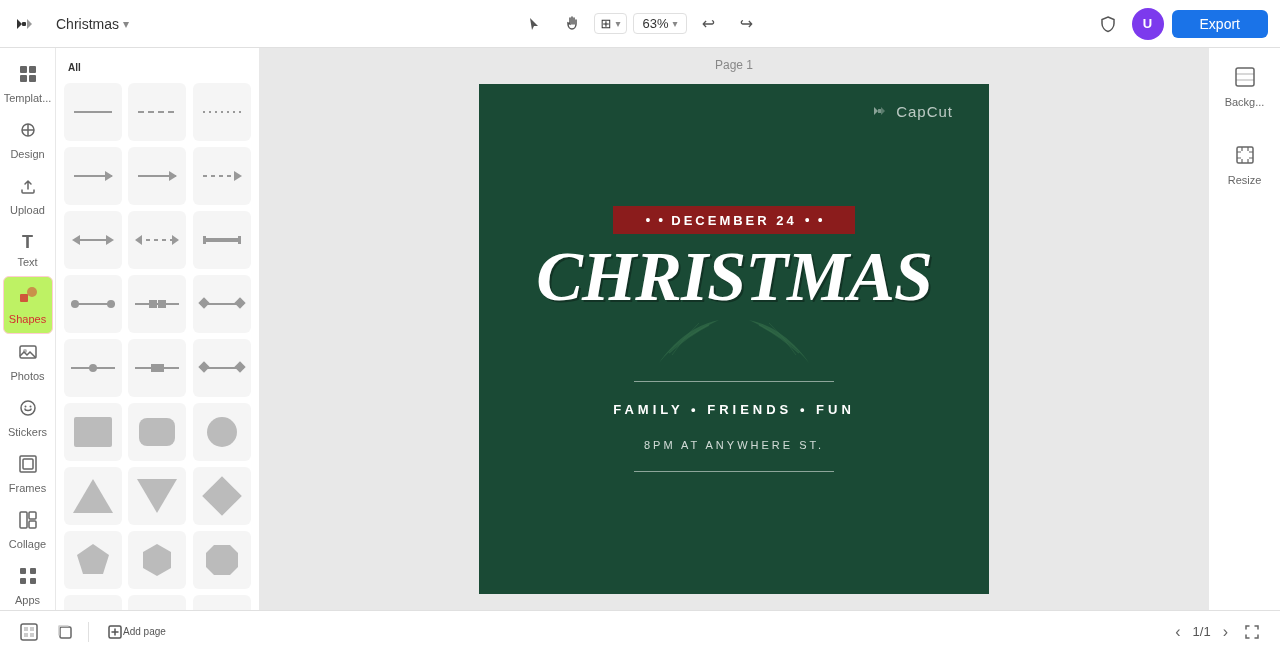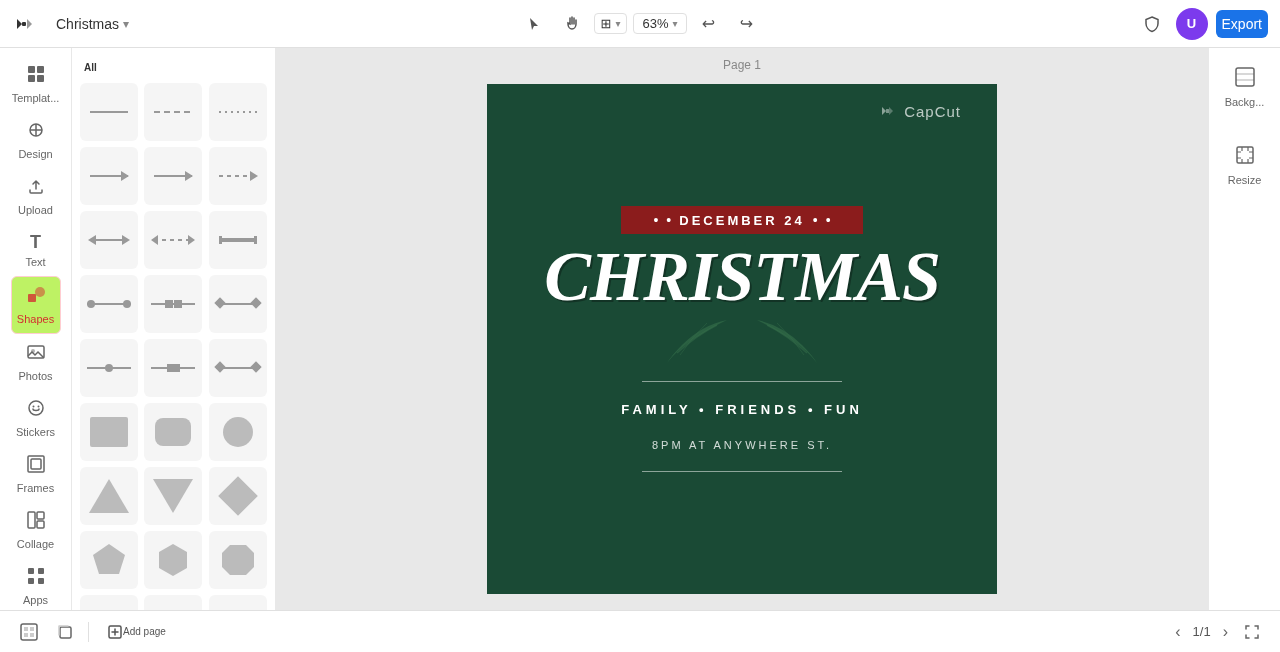--- a/index.html
+++ b/index.html
@@ -46,40 +46,40 @@
 
     .zoom-control {
       display: flex; align-items: center; gap: 2px;
       border: 1px solid #e0e0e0; border-radius: 4px; padding: 2px 8px;
       background: none; cursor: pointer; font-size: 13px; color: #333;
     }
 
     .export-btn {
       background: #1a73e8; color: #fff;
       border: none; border-radius: 6px;
-      padding: 6px 6px; font-size: 14px; font-weight: 500;
+      padding: 6px 28px; font-size: 14px; font-weight: 500;
       cursor: pointer;
     }
 
     .bell-icon, .avatar {
       width: 32px; height: 32px; border-radius: 50%;
       display: flex; align-items: center; justify-content: center;
     }
     .avatar { background: #7c3aed; color: #fff; font-size: 13px; font-weight: 600; cursor: pointer; }
 
     
     .main-layout {
       display: flex;
       flex: 1;
       overflow: hidden;
     }
 
     
     .icon-sidebar {
-      width: 72px;
+      width: 56px;
       background: #fff;
       border-right: 1px solid #e8e8e8;
       display: flex;
       flex-direction: column;
       align-items: center;
       padding: 8px 0;
       gap: 0;
       flex-shrink: 0;
       text-align: center;
     }

